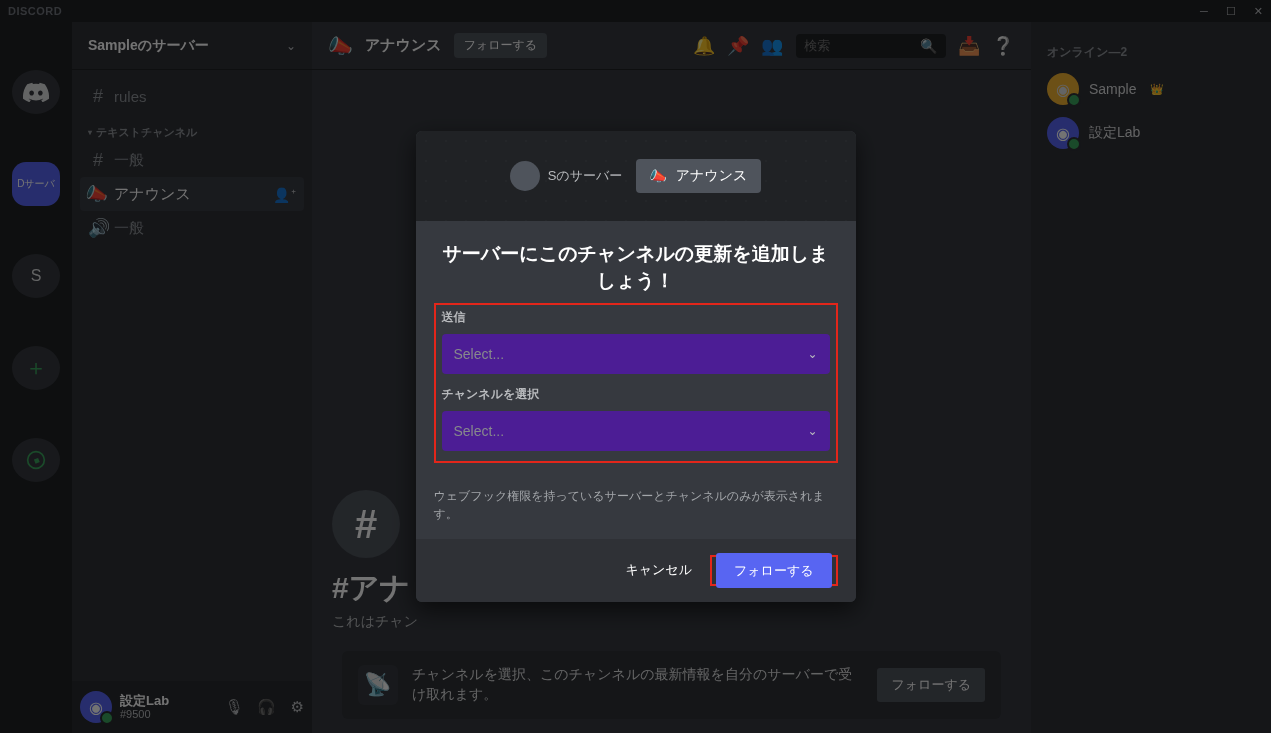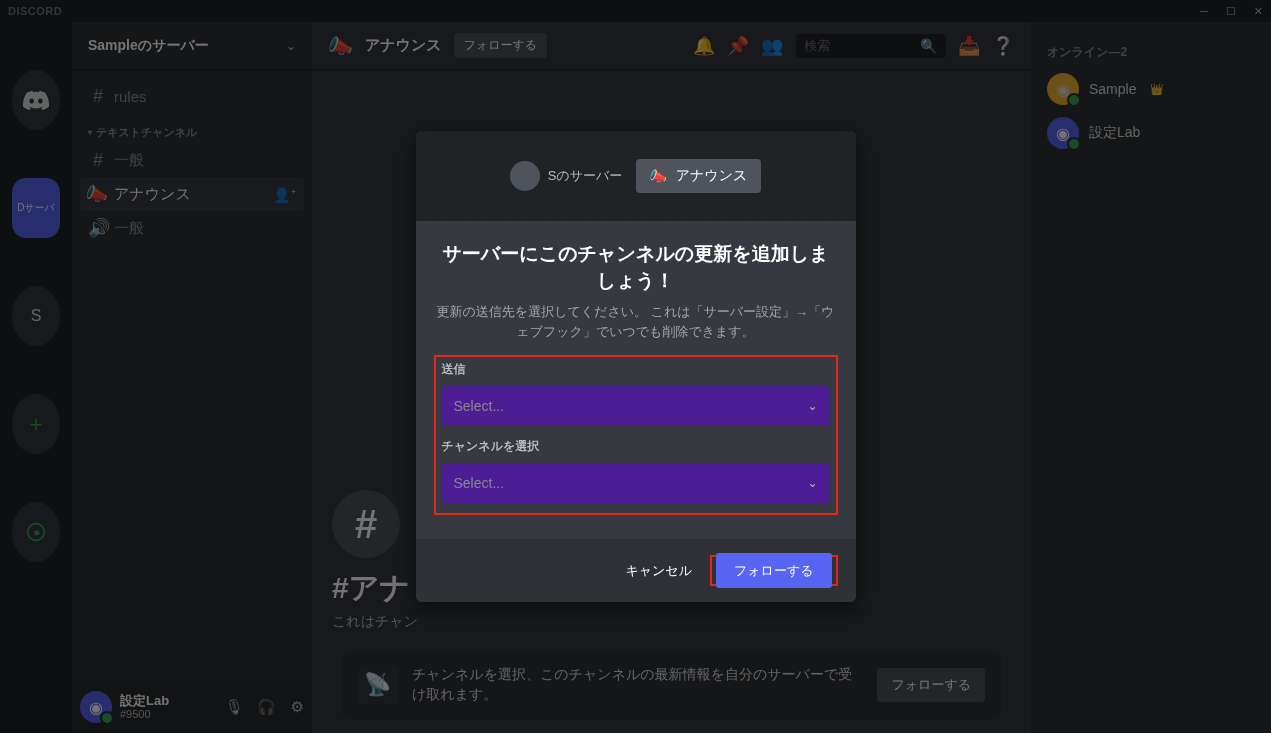--- a/index.html
+++ b/index.html
@@ -9,21 +9,21 @@
 
 .titlebar { height: 22px; background: #202225; display: flex; align-items: center; justify-content: space-between; padding: 0 8px; }
 .titlebar .brand { font-size: 11px; font-weight: bold; color: #72767d; letter-spacing: 0.5px; }
 .winbtns { display: flex; gap: 18px; color: #b9bbbe; font-size: 11px; }
 .winbtns span { cursor: pointer; }
 
 .app { display: flex; height: calc(100% - 22px); }
 
 
 .rail { width: 72px; background: #202225; display: flex; flex-direction: column; align-items: center; padding-top: 10px; gap: 10px; }
-.rail .orb { width: 48px; height: 60px; border-radius: 50%; background: #36393f; display: flex; align-items: center; justify-content: center; color: #dcddde; font-size: 20px; cursor: pointer; margin-top: 38px; }
+.rail .orb { width: 48px; height: 44px; border-radius: 50%; background: #36393f; display: flex; align-items: center; justify-content: center; color: #dcddde; font-size: 20px; cursor: pointer; margin-top: 38px; }
 .rail .orb.home { background: #36393f; }
 .rail .orb.sel { border-radius: 14px; background: #5865f2; font-size: 10px; color: #fff; }
 .rail .orb.add { color: #3ba55d; font-size: 22px; }
 .rail .orb.explore { color: #3ba55d; }
 
 
 .sidebar { width: 240px; background: #2f3136; display: flex; flex-direction: column; }
 .server-header { height: 48px; padding: 0 16px; display: flex; align-items: center; justify-content: space-between; border-bottom: 1px solid #202225; cursor: pointer; }
 .server-header .name { font-size: 14px; font-weight: 600; color: #fff; }
 .server-header .chev { color: #b9bbbe; font-size: 12px; }
@@ -230,38 +230,38 @@
         <div class="bava"></div>
         <span>Sのサーバー</span>
       </div>
       <div class="banner-ch">
         <span class="mega mega-glyph">📣</span>
         <span>アナウンス</span>
       </div>
     </div>
     <div class="modal-body">
       <div class="modal-title">サーバーにこのチャンネルの更新を追加しましょう！</div>
-      <div class="modal-sub">更新の送信先を選択してください。 これは「サーバー設定」→「ウェブフック」でいつでも削除できます。</div>
       <div class="redbox">
         <div class="field">
           <div class="flabel">送信</div>
           <div class="select">
             <span>Select...</span>
             <span class="chev">⌄</span>
           </div>
         </div>
         <div class="field">
           <div class="flabel">チャンネルを選択</div>
           <div class="select">
             <span>Select...</span>
             <span class="chev">⌄</span>
           </div>
         </div>
       </div>
     </div>
+    <div class="hint">ウェブフック権限を持っているサーバーとチャンネルのみが表示されます。</div>
     <div class="modal-foot">
       <span class="cancel">キャンセル</span>
       <span class="redbox2">
         <span class="primary">フォローする</span>
       </span>
     </div>
   </div>
 </div>
 
 </body></html>

